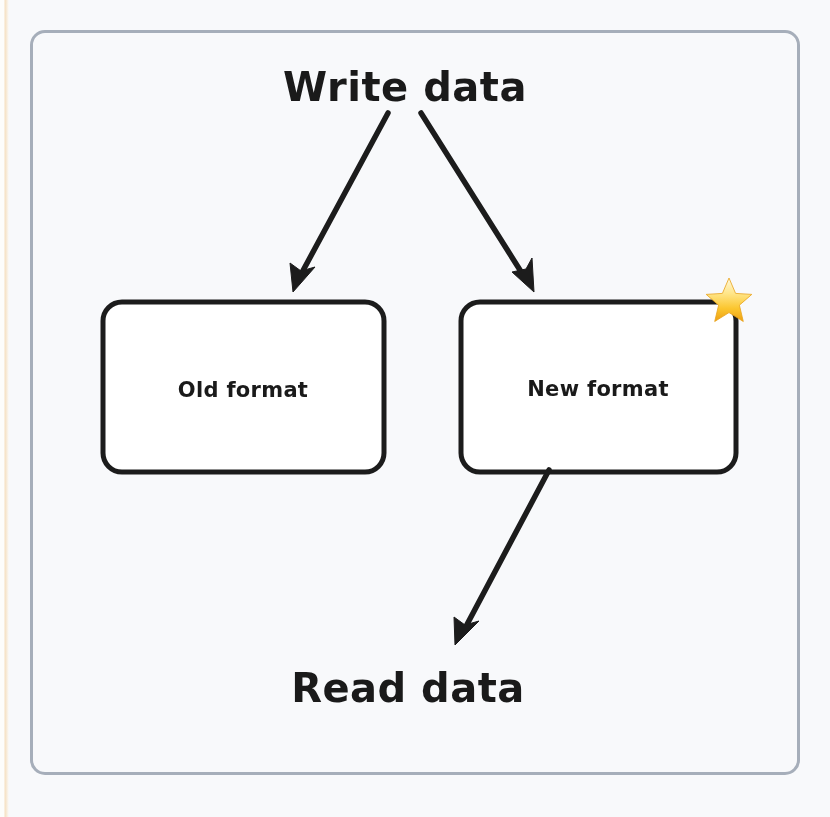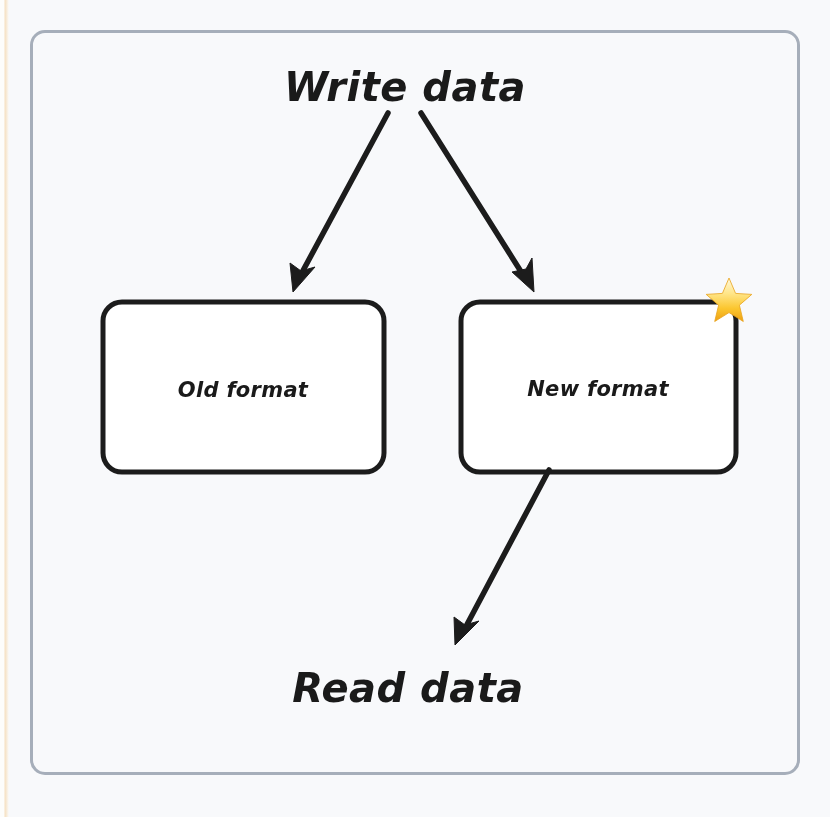--- a/index.html
+++ b/index.html
@@ -13,21 +13,20 @@
     overflow: hidden;
     font-family: "DejaVu Sans", sans-serif;
   }
 
   #canvas {
     position: relative;
     width: 830px;
     height: 817px;
     background: #f8f9fb;
     box-sizing: border-box;
-    font-style: italic;
   }
 
   
   #left-edge-strip {
     position: absolute;
     left: 0;
     top: 0;
     width: 9px;
     height: 817px;
     background: linear-gradient(to right,

